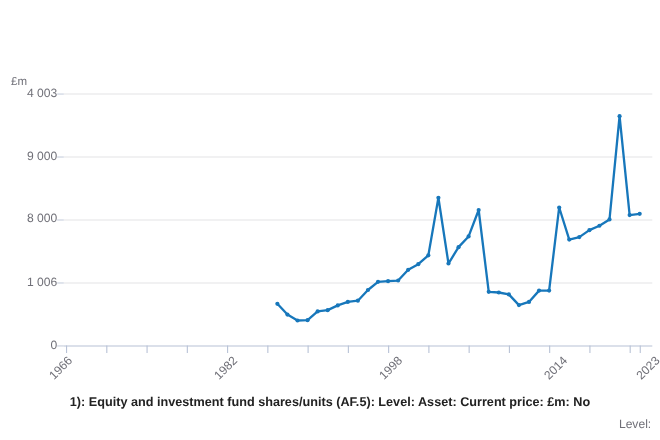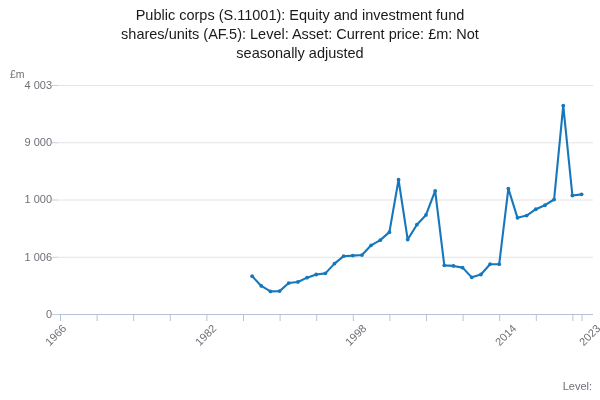--- a/index.html
+++ b/index.html
@@ -91,34 +91,31 @@
     font-size: 11px;
     color: #6f6f77;
     font-family: "Liberation Sans", sans-serif;
   }
 </style>
 </head>
 <body>
 
 <div id="chart-root">
 
-  <div class="chart-title">Public corps (S.11001): Equity and investment fund
-shares/units (AF.5): Level: Asset: Current price: £m: Not
-seasonally adjusted</div>
 
   <div class="y-unit-label">£m</div>
 
   <div class="ytick-wrap" style="top:79px;">
     <div class="ytick-label">4 003</div>
   </div>
   <div class="ytick-wrap" style="top:136px;">
     <div class="ytick-label">9 000</div>
   </div>
   <div class="ytick-wrap" style="top:193px;">
-    <div class="ytick-label">1 000</div>
+    <div class="ytick-label">8 000</div>
   </div>
   <div class="ytick-wrap" style="top:251px;">
     <div class="ytick-label">1 006</div>
   </div>
   <div class="ytick-wrap" style="top:308px;">
     <div class="ytick-label">0</div>
   </div>
 
   <div class="xtick-label" style="left:12px; top:322px; width:48px;">1966</div>
   <div class="xtick-label" style="left:162px; top:322px; width:48px;">1982</div>
@@ -194,16 +191,17 @@
         <circle cx="526.65" cy="215.53" r="1.9" fill="#1777bb"></circle>
         <circle cx="535.80" cy="209.23" r="1.9" fill="#1777bb"></circle>
         <circle cx="544.95" cy="205.23" r="1.9" fill="#1777bb"></circle>
         <circle cx="554.10" cy="199.50" r="1.9" fill="#1777bb"></circle>
         <circle cx="563.25" cy="105.61" r="1.9" fill="#1777bb"></circle>
         <circle cx="572.40" cy="195.49" r="1.9" fill="#1777bb"></circle>
         <circle cx="581.55" cy="194.35" r="1.9" fill="#1777bb"></circle>
       </g>
   </svg>
 
+  <div class="footer-caption">1): Equity and investment fund shares/units (AF.5): Level: Asset: Current price: £m: No</div>
 
   <div class="footer-source">Level:</div>
 
 </div>
 
 </body></html>

